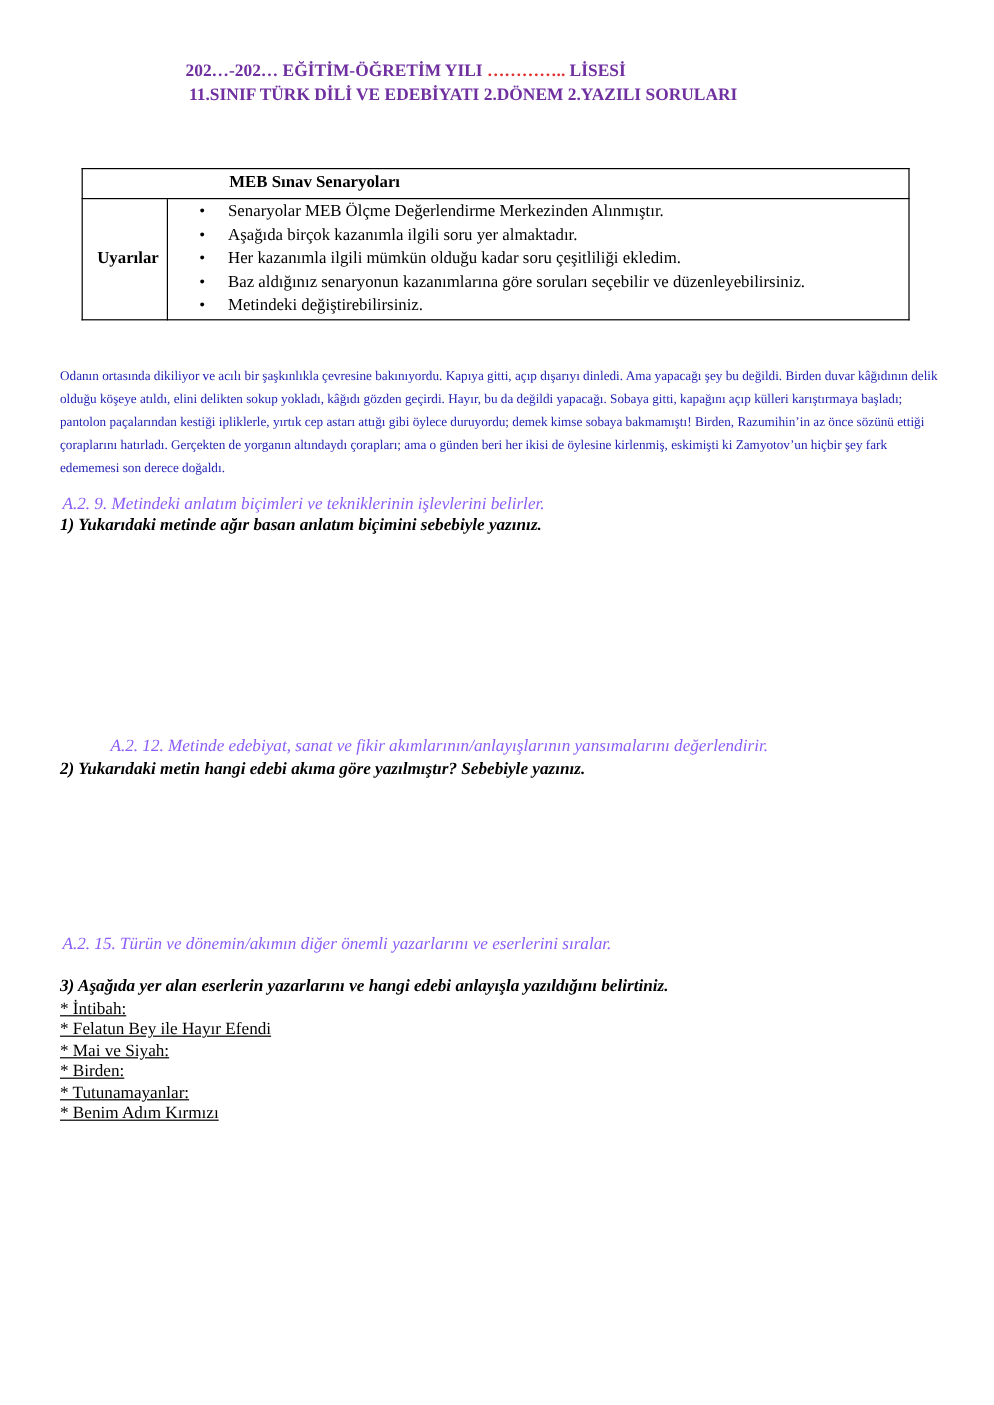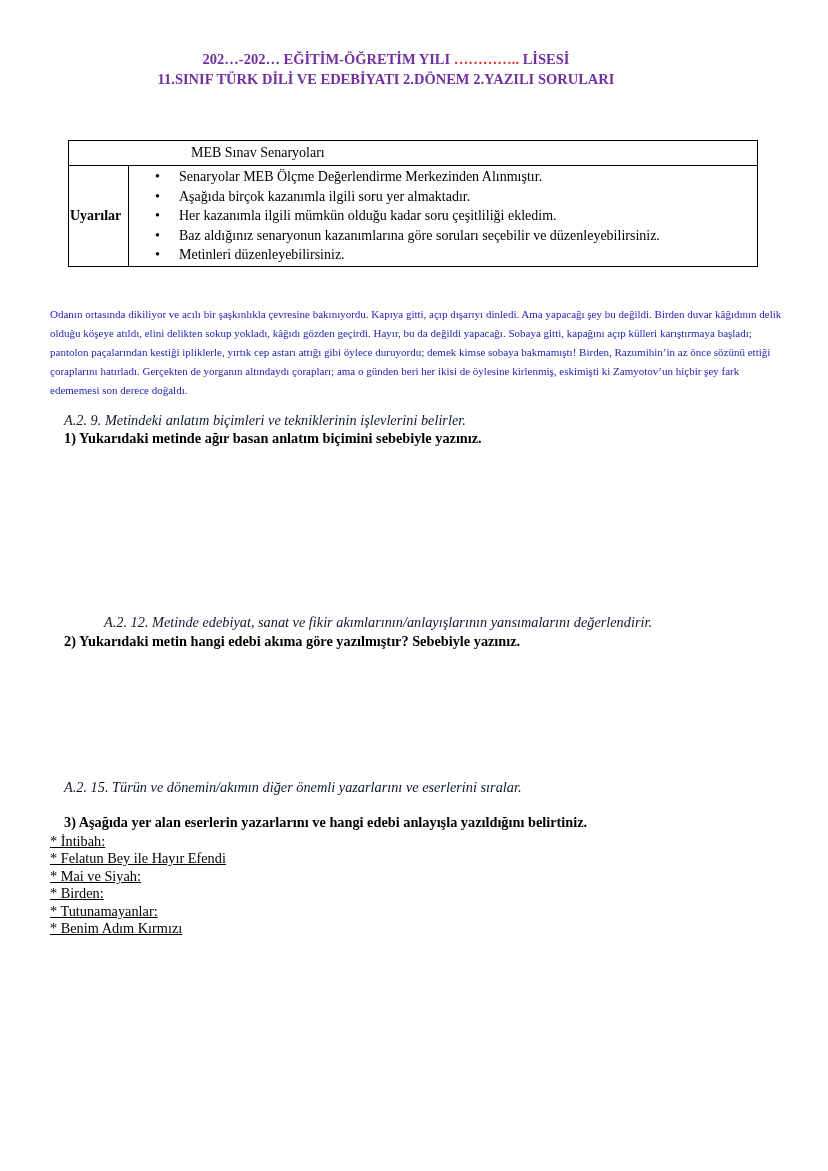--- a/index.html
+++ b/index.html
@@ -1,38 +1,38 @@
 <!DOCTYPE html>
 <html><head>
 <meta charset="utf-8">
 <style>
   html, body { margin: 0; padding: 0; background: #ffffff; }
   body { width: 828px; height: 1171px; position: relative; overflow: hidden;
          font-family: "Liberation Serif", "DejaVu Serif", serif; color: #000; }
   .title { position: absolute; left: 0; width: 676px; text-align: center;
-           font-weight: bold; font-size: 14.5px; color: #7030a0; line-height: 18px; margin-left: 48px; }
+           font-weight: bold; font-size: 14.5px; color: #7030a0; line-height: 18px; }
   .title .dots { color: #e03030; }
   #t1 { top: 50px; }
-  #t2 { top: 70px; }
+  #t2 { top: 70px; padding-left: 48px; }
 
   table.scen { position: absolute; left: 68px; top: 140px; width: 690px;
                border-collapse: collapse; font-size: 14px; }
   table.scen td { border: 1.3px solid #000; padding: 0; vertical-align: middle; }
-  table.scen .hdr { height: 24px; font-weight: normal; padding-left: 122px; }
-  table.scen .lbl { width: 58px; font-weight: bold; text-align: left; padding-left: 1px; }
+  table.scen .hdr { height: 24px; font-weight: bold; padding-left: 122px; }
+  table.scen .lbl { width: 58px; font-weight: bold; text-align: left; padding-left: 12px; }
   table.scen ul { margin: 0; padding: 1px 0 1px 0; list-style: none; }
   table.scen li { position: relative; padding-left: 50px; line-height: 19.5px; }
   table.scen li::before { content: "\2022"; position: absolute; left: 26px; top: 0; font-size: 14px; }
 
   .passage { position: absolute; left: 50px; top: 305px; width: 740px;
              font-size: 11px; line-height: 18.9px; color: #2323b3; }
   .passage p { margin: 0; }
-  .outcome { position: absolute; left: 64px; font-style: italic; color: #0f172a;
+  .outcome { position: absolute; left: 52px; font-style: italic; color: #8b5cf6;
              font-size: 14.3px; line-height: 18px; }
-  .question { position: absolute; left: 64px; font-weight: bold; font-size: 14.3px; line-height: 18px; }
+  .question { position: absolute; left: 50px; font-weight: bold; font-size: 14.3px; line-height: 18px; font-style: italic; }
   #o1 { top: 411px; }
   #q1 { top: 429px; }
   #o2 { top: 613px; margin-left: 40px; }
   #q2 { top: 632px; }
   #o3 { top: 778px; }
   #q3 { top: 797px; margin-top: 16px; }
   .works { position: absolute; left: 50px; top: 833px; font-size: 14.3px; line-height: 17.4px; }
   .works div { white-space: nowrap; text-decoration: underline; }
   .answer-area { position: absolute; left: 50px; width: 720px; }
 </style>
@@ -48,21 +48,21 @@
     <td colspan="2" class="hdr">MEB Sınav Senaryoları</td>
   </tr>
   <tr>
     <td class="lbl">Uyarılar</td>
     <td>
       <ul>
         <li>Senaryolar MEB Ölçme Değerlendirme Merkezinden Alınmıştır.</li>
         <li>Aşağıda birçok kazanımla ilgili soru yer almaktadır.</li>
         <li>Her kazanımla ilgili mümkün olduğu kadar soru çeşitliliği ekledim.</li>
         <li>Baz aldığınız senaryonun kazanımlarına göre soruları seçebilir ve düzenleyebilirsiniz.</li>
-        <li>Metinleri düzenleyebilirsiniz.</li>
+        <li>Metindeki değiştirebilirsiniz.</li>
       </ul>
     </td>
   </tr>
 </tbody>
   </table>
 
 <div class="passage">
   <p>Odanın ortasında dikiliyor ve acılı bir şaşkınlıkla çevresine bakınıyordu. Kapıya gitti, açıp dışarıyı dinledi. Ama yapacağı şey bu değildi. Birden duvar kâğıdının delik olduğu köşeye atıldı, elini delikten sokup yokladı, kâğıdı gözden geçirdi. Hayır, bu da değildi yapacağı. Sobaya gitti, kapağını açıp külleri karıştırmaya başladı; pantolon paçalarından kestiği ipliklerle, yırtık cep astarı attığı gibi öylece duruyordu; demek kimse sobaya bakmamıştı! Birden, Razumihin’in az önce sözünü ettiği çoraplarını hatırladı. Gerçekten de yorganın altındaydı çorapları; ama o günden beri her ikisi de öylesine kirlenmiş, eskimişti ki Zamyotov’un hiçbir şey fark edememesi son derece doğaldı.</p>
 </div>
 

